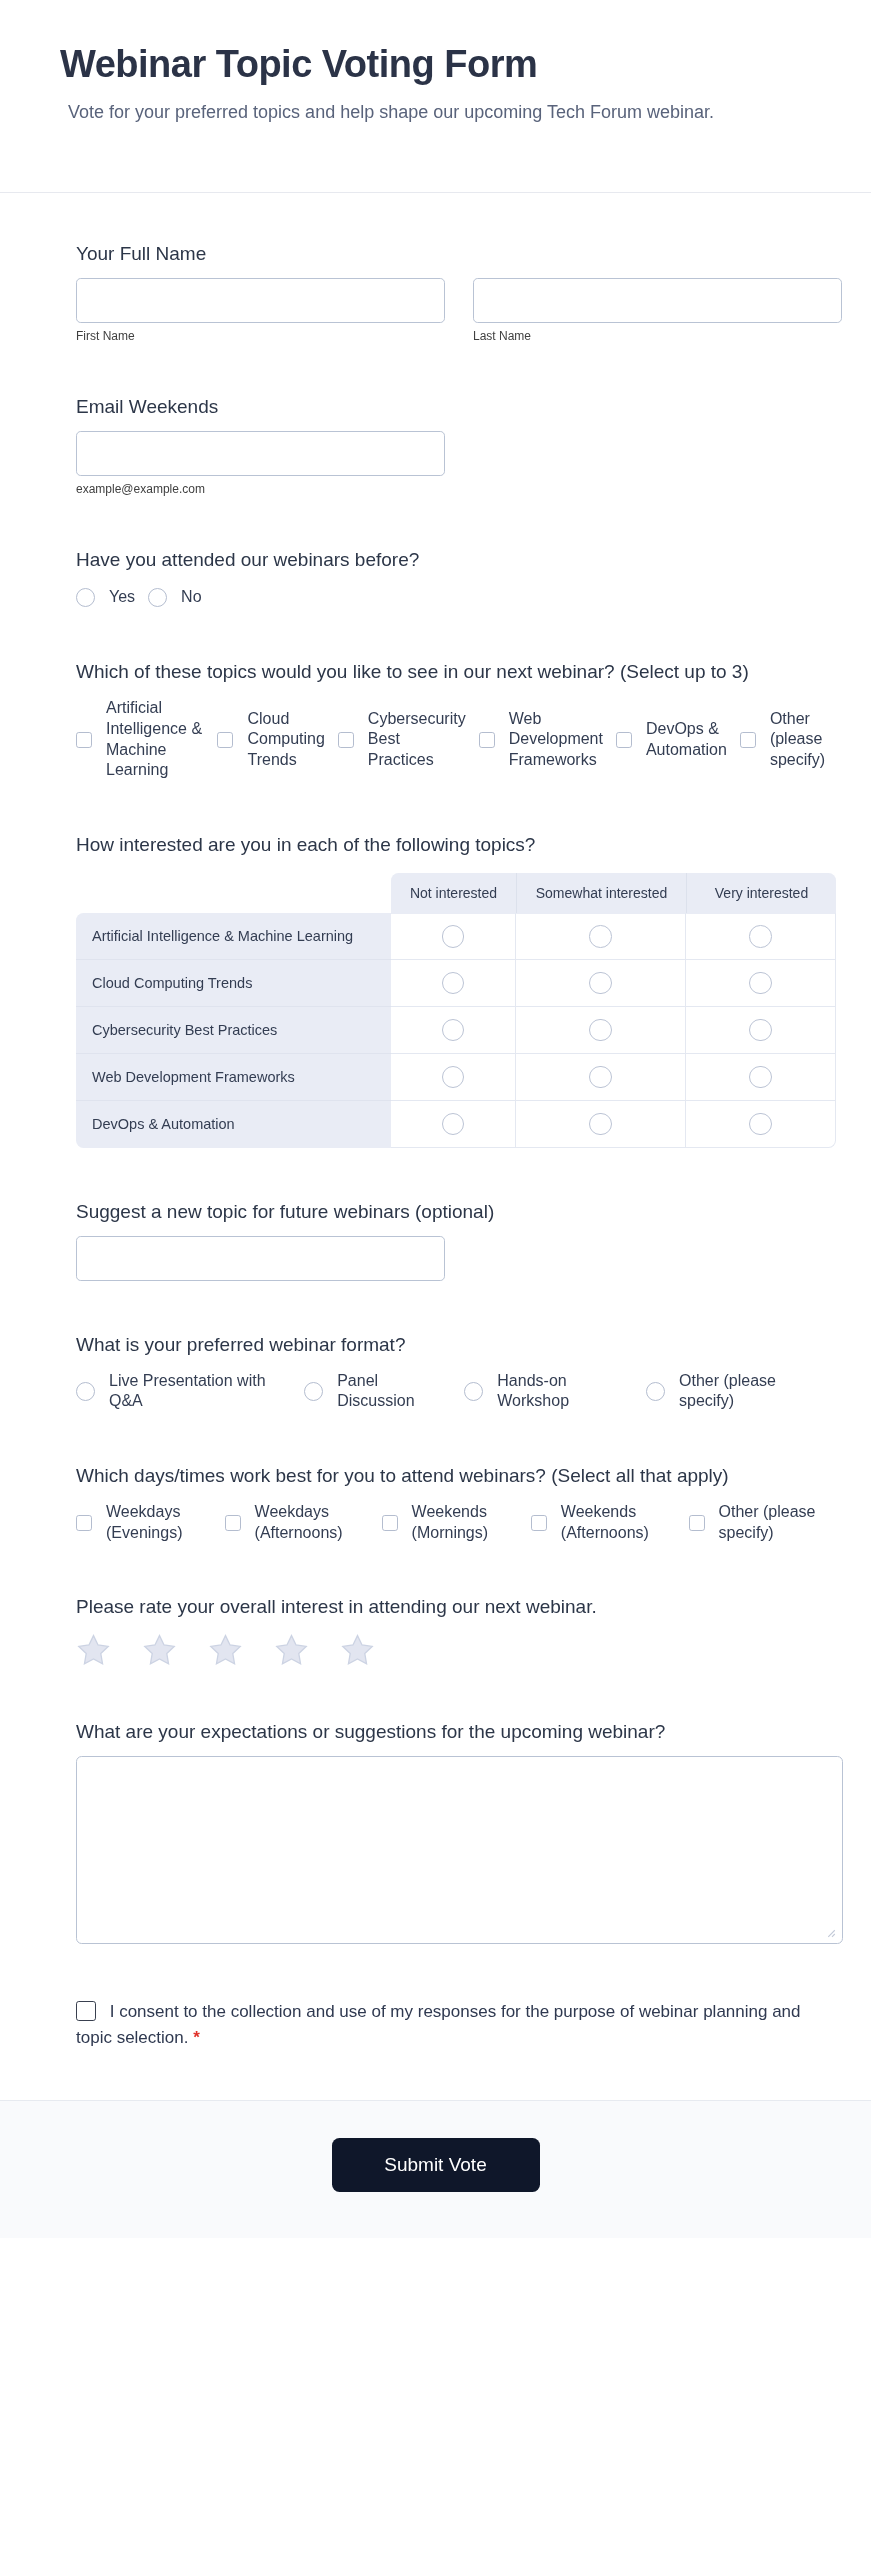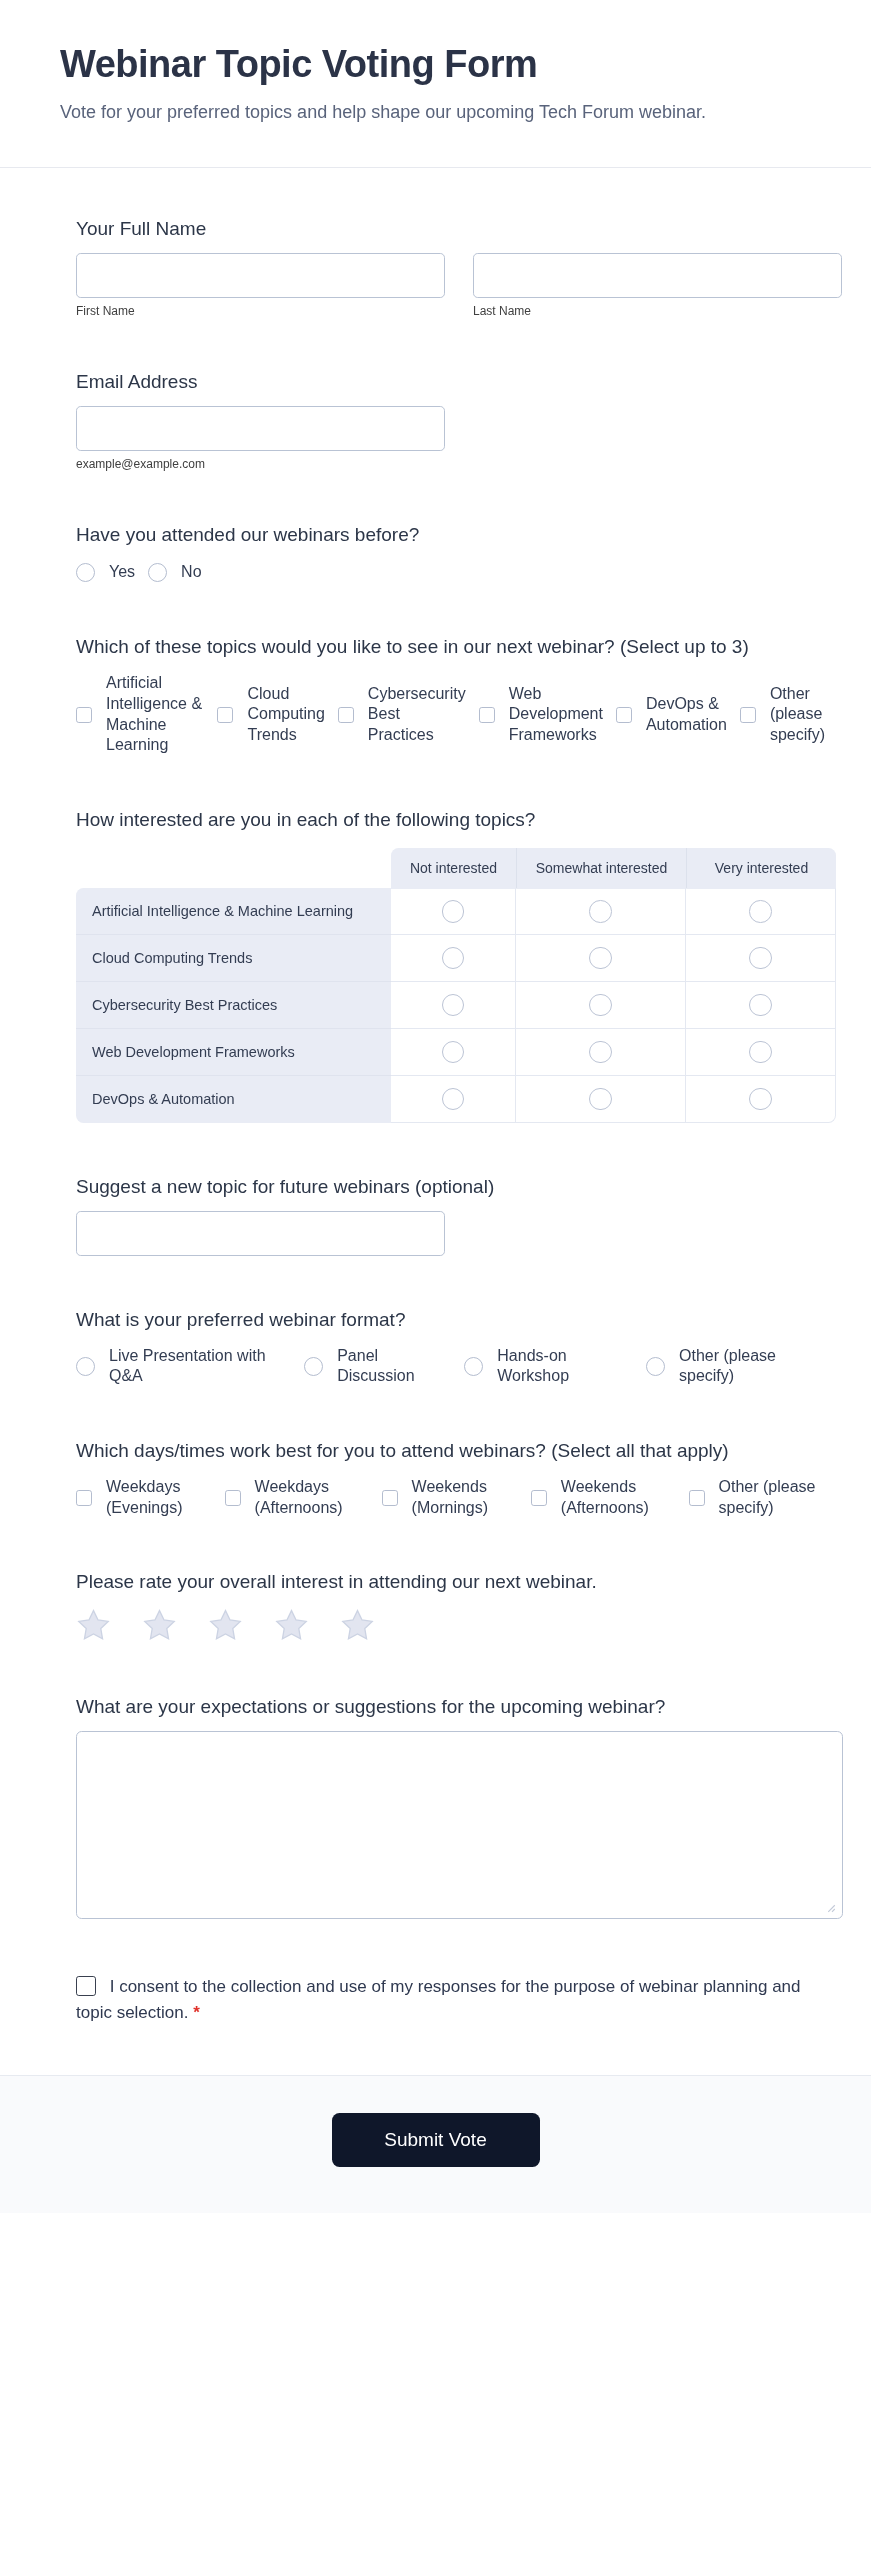--- a/index.html
+++ b/index.html
@@ -2,23 +2,23 @@
 <html style="font-size:15px"><head>
 <meta charset="utf-8">
 <style>
   * { box-sizing: border-box; }
   html,body { margin:0; padding:0; }
   body {
     width:871px; min-height:2576px; background:#ffffff;
     font-family:"Liberation Sans", sans-serif; color:#2c3648;
   }
   
-  .form-header { padding:41px 60px 43px 60px; border-bottom:0.9px solid #e7e9ef; }
+  .form-header { padding:41px 60px 60px 60px; border-bottom:0.9px solid #e7e9ef; }
   .form-title { font-size:38px; font-weight:700; color:#2b3347; letter-spacing:-0.5px; margin:0 0 11.2px 0; line-height:1.25; }
-  .form-subtitle { font-size:18px; color:#59637b; margin:0; line-height:1.35; }
+  .form-subtitle { font-size:18px; color:#59637b; margin:8px; line-height:1.35; }
 
   
   .card { padding:49px 46px 49px 76px; }
   .q { margin-bottom:52px; }
   .q:last-child { margin-bottom:0; }
   .q-label { font-size:19px; font-weight:500; color:#2c3648; line-height:24px; margin:0 0 12px 0; }
 
   
   .inputs-row { display:flex; gap:28px; }
   .text-input { width:369px; height:45px; border:0.9px solid #b9c3d4; border-radius:4.7px; background:#fff; padding:0 11.2px; font-size:16px; color:#2c3648; }
@@ -88,21 +88,21 @@
         <div class="sublabel">First Name</div>
       </div>
       <div>
         <input class="text-input" type="text" style="">
         <div class="sublabel">Last Name</div>
       </div>
     </div>
   </div>
 
   <div class="q">
-    <div class="q-label">Email Address</div>
+    <div class="q-label">Email Weekends</div>
     <input class="text-input" type="text" style="">
     <div class="sublabel">example@example.com</div>
   </div>
 
   <div class="q">
     <div class="q-label">Have you attended our webinars before?</div>
     <div class="options">
       <div class="option">
         <span class="radio"></span>
         <span class="option-label">Yes</span>

